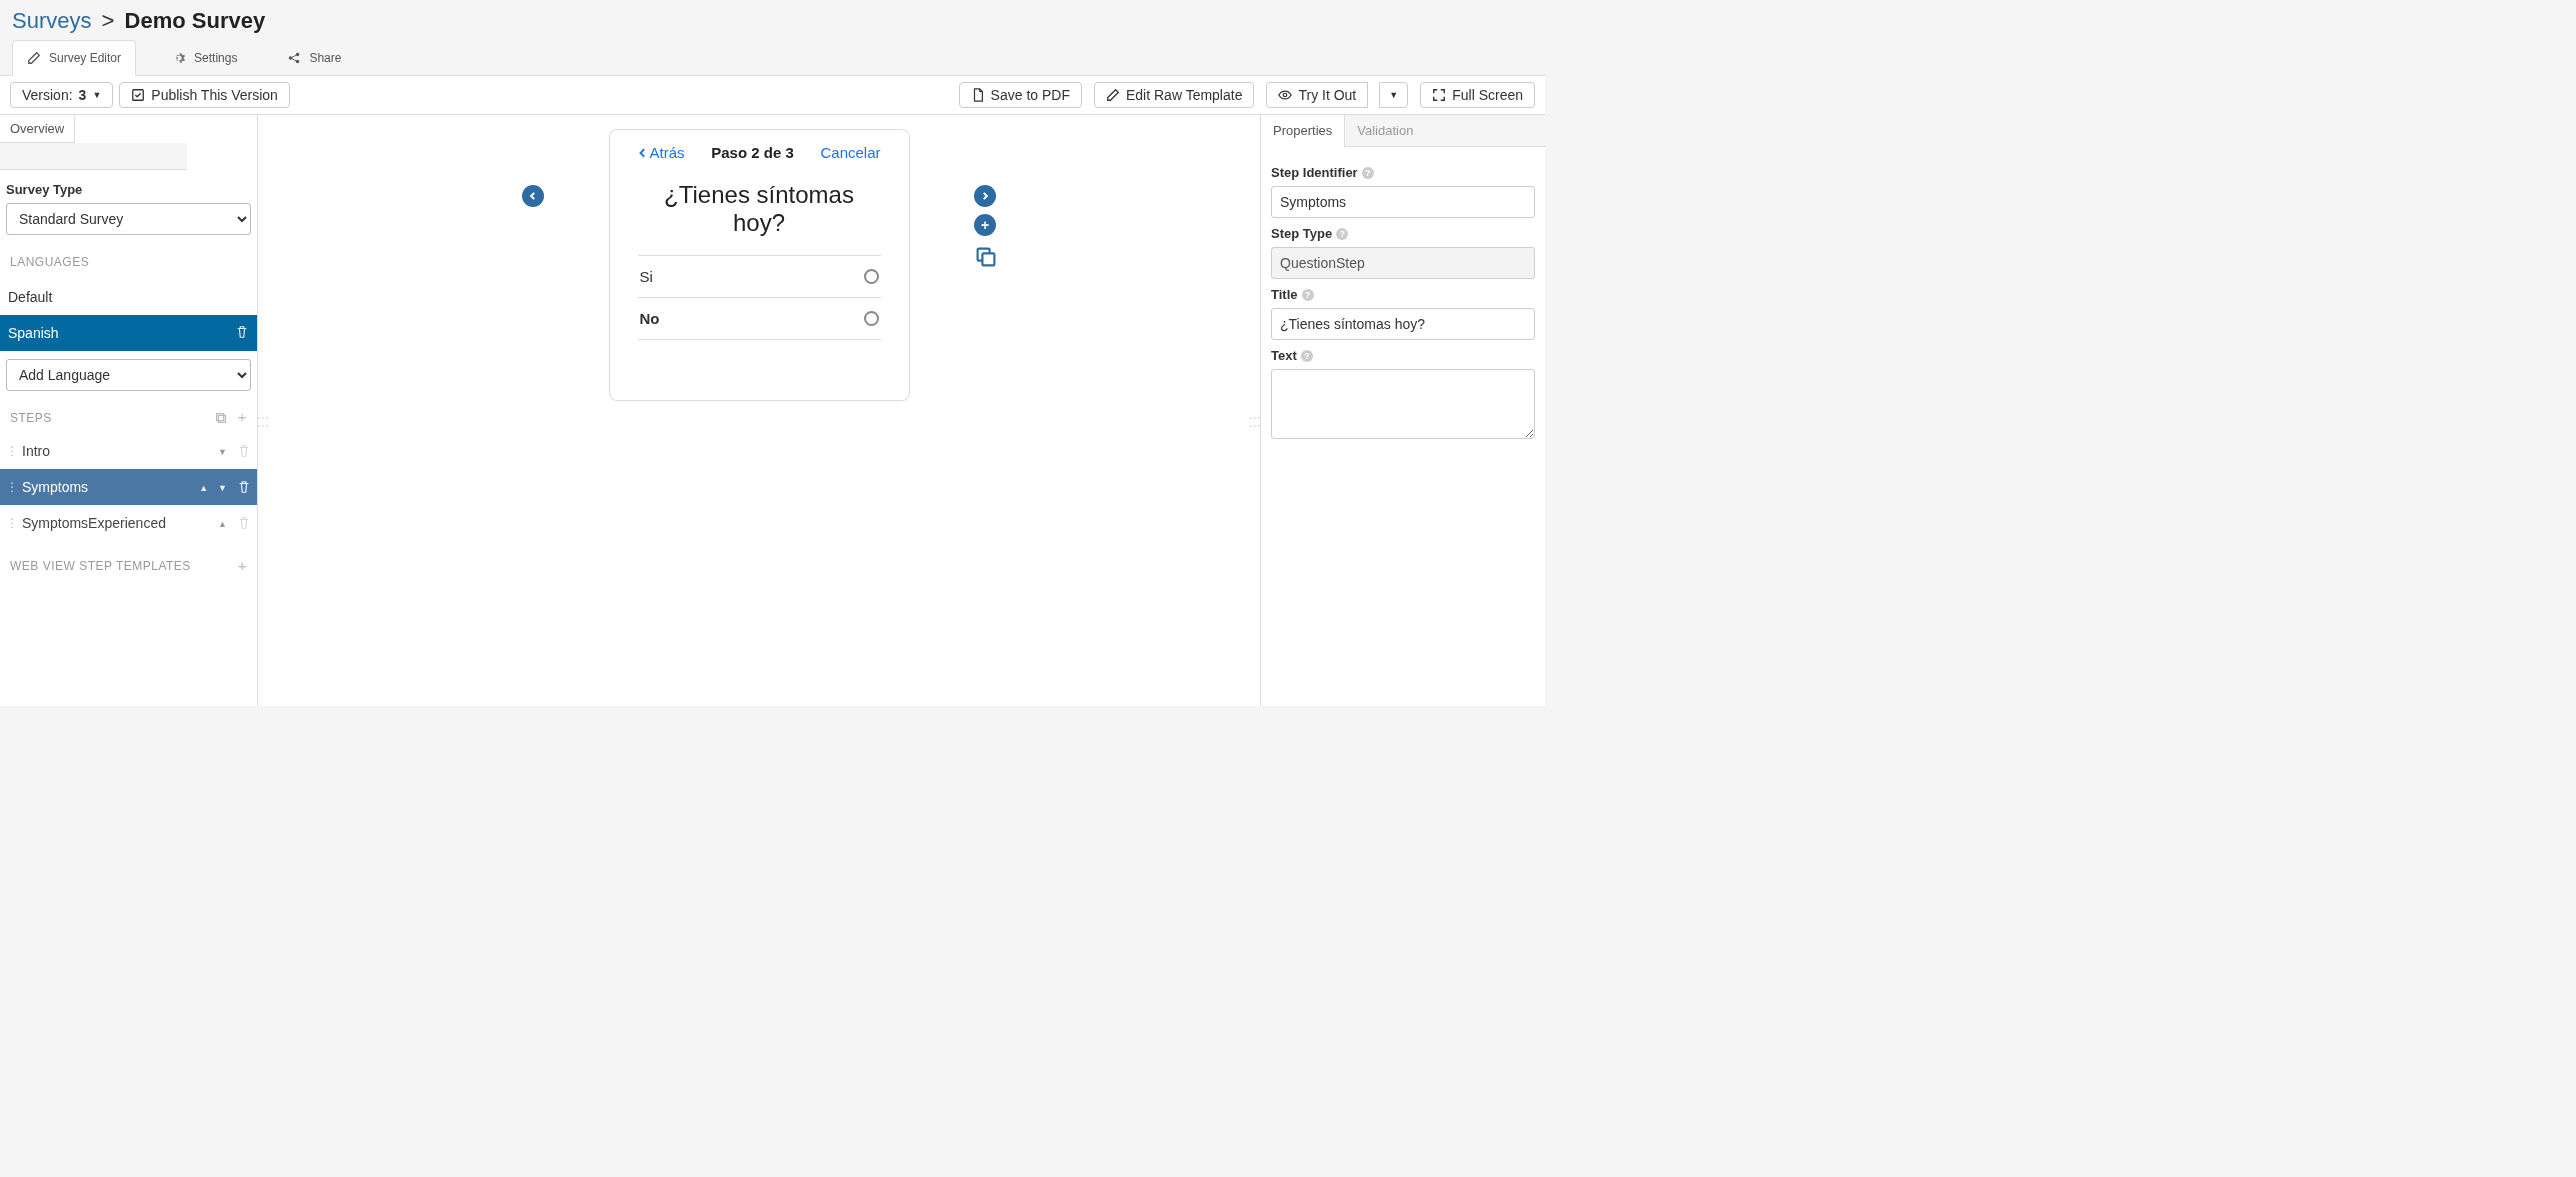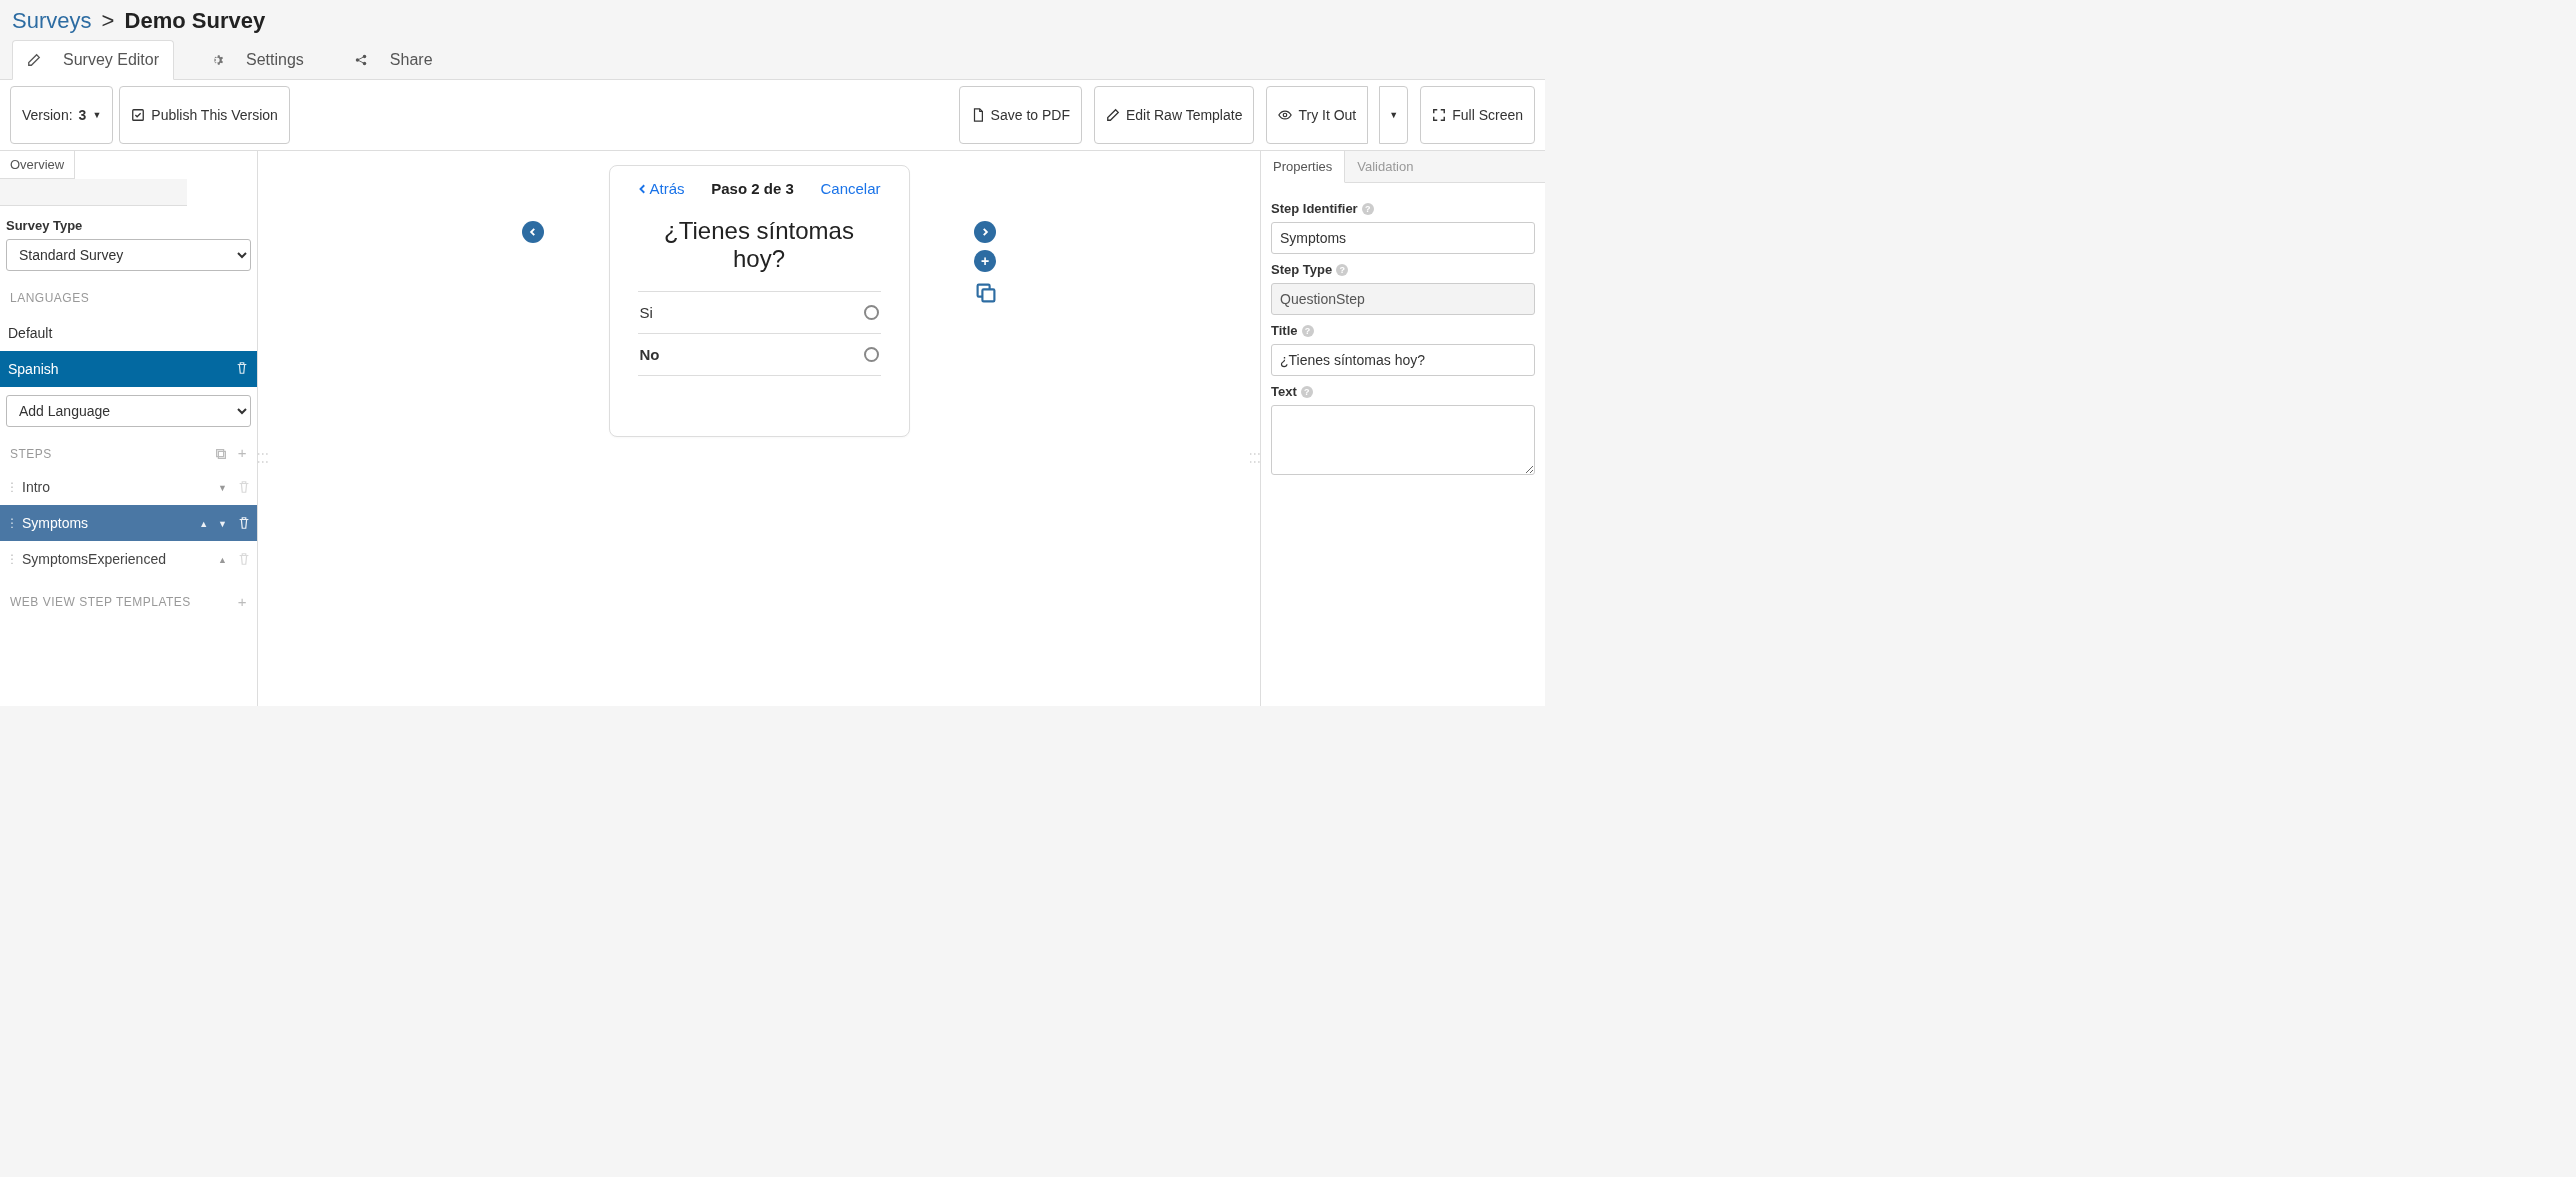--- a/index.html
+++ b/index.html
@@ -29,26 +29,26 @@
 .tabbar {
   display: flex;
   align-items: flex-end;
   padding: 0 12px;
   border-bottom: 1px solid #ddd;
   background: #f5f5f5;
   gap: 22px;
 }
 .tab {
   padding: 10px 14px;
-  font-size: 16px;
+  font-size: 12px;
   color: #555;
   cursor: pointer;
   display: flex;
   align-items: center;
-  gap: 22px;
+  gap: 8px;
 }
 .tab.active {
   background: #fff;
   border: 1px solid #ddd;
   border-bottom: 1px solid #fff;
   border-radius: 4px 4px 0 0;
   margin-bottom: -1px;
   color: #555;
 }
 
@@ -60,21 +60,21 @@
   background: #fff;
   border-bottom: 1px solid #ddd;
 }
 .btn {
   display: inline-flex;
   align-items: center;
   gap: 6px;
   border: 1px solid #ccc;
   background: #fff;
   border-radius: 4px;
-  padding: 20px 11px;
+  padding: 4px 11px;
   font-size: 14px;
   color: #333;
   cursor: pointer;
   white-space: nowrap;
 }
 .btn + .btn { margin-left: 6px; }
 .toolbar-right { margin-left: auto; display: flex; gap: 6px; }
 
 
 .main {

